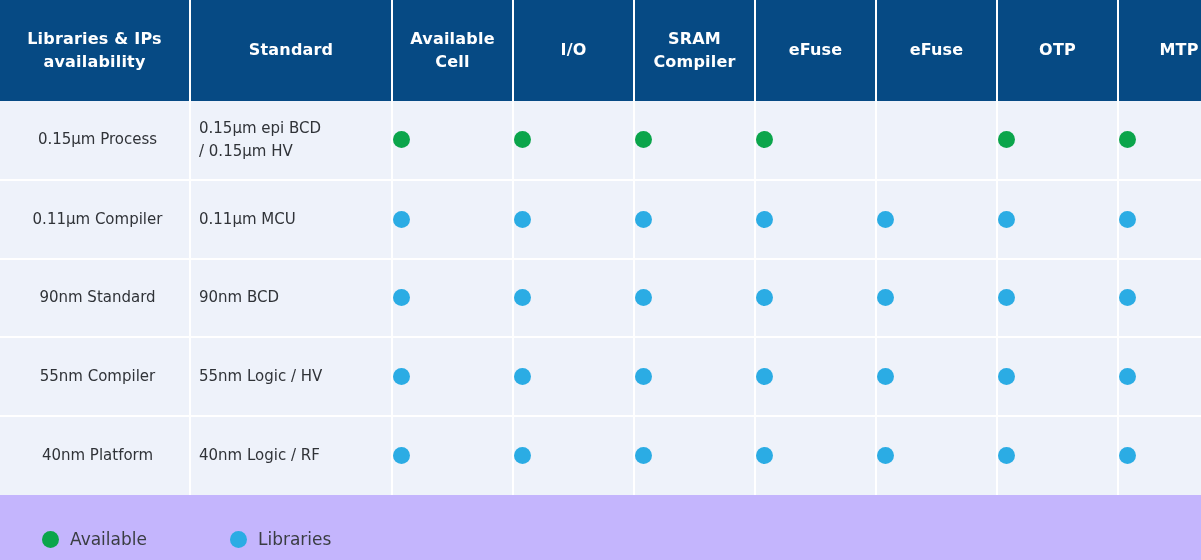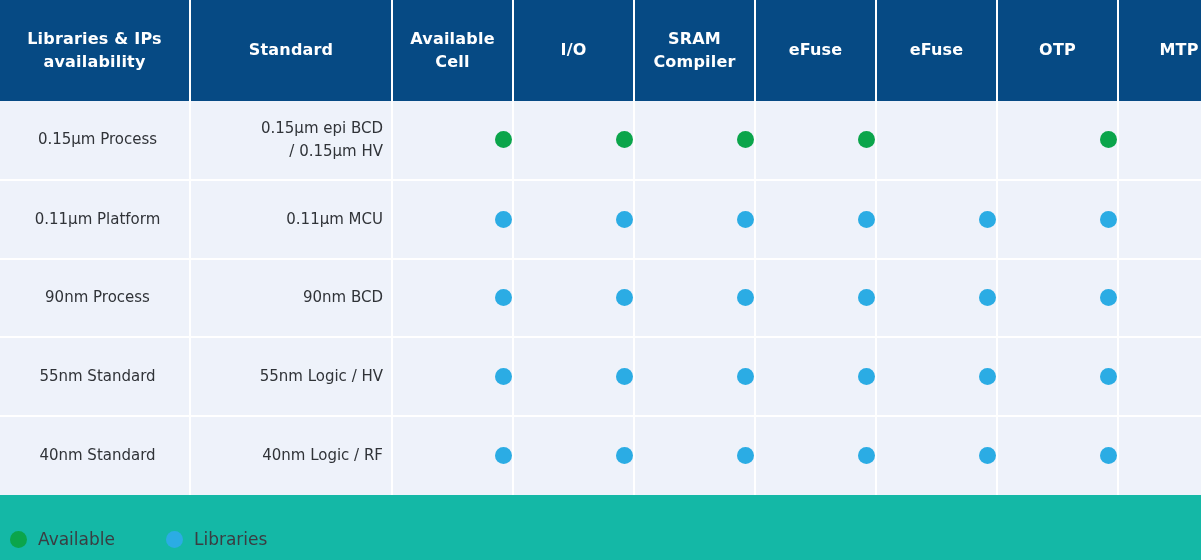--- a/index.html
+++ b/index.html
@@ -13,21 +13,21 @@
     height: 560px;
     overflow: hidden;
     font-family: "DejaVu Sans", "Liberation Sans", sans-serif;
     -webkit-font-smoothing: antialiased;
   }
 
   #page {
     position: relative;
     width: 1201px;
     height: 560px;
-    background: #14b8a6;
+    background: #c4b5fd;
   }
 
   
   table.matrix {
     width: 1201px;
     border-collapse: collapse;
     table-layout: fixed;
   }
 
   table.matrix col.c-cat      { width: 190px; }
@@ -54,21 +54,21 @@
   thead th.th-cat {
     font-size: 16px;
   }
 
   
   tbody td {
     background: #EEF2FA;
     color: #33363b;
     font-size: 15px;
     line-height: 1.55;
-    text-align: right;
+    text-align: left;
     vertical-align: middle;
     height: 78.8px;
     padding: 0 8px;
     box-sizing: border-box;
     border-right: 2px solid #ffffff;
     border-bottom: 2px solid #ffffff;
   }
   tbody td:last-child { border-right: 0; }
   tbody tr:last-child td { border-bottom: 0; }
 
@@ -102,20 +102,21 @@
     display: flex;
     align-items: center;
     padding: 24px 0 0 10px;
     box-sizing: border-box;
     height: 65px;
   }
   .legend-item {
     display: flex;
     align-items: flex-start;
     margin-right: 51px;
+    margin-left: 32px;
   }
   .legend-dot {
     width: 17px;
     height: 17px;
     border-radius: 50%;
     margin-right: 11px;
     flex: 0 0 auto;
   }
   .legend-dot.available  { background: #0BA54B; }
   .legend-dot.developing { background: #2BACE4; }
@@ -167,60 +168,60 @@
           </td>
           <td class="dot-cell"><span class="dot available" style="background: rgb(11, 165, 75);"></span></td>
           <td class="dot-cell"><span class="dot available" style="background: rgb(11, 165, 75);"></span></td>
           <td class="dot-cell"><span class="dot available" style="background: rgb(11, 165, 75);"></span></td>
           <td class="dot-cell"><span class="dot available" style="background: rgb(11, 165, 75);"></span></td>
           <td class="dot-cell"></td>
           <td class="dot-cell"><span class="dot available" style="background: rgb(11, 165, 75);"></span></td>
           <td class="dot-cell"><span class="dot available" style="background: rgb(11, 165, 75);"></span></td>
         </tr>
         <tr>
-          <td class="cat">0.11μm Platform</td>
+          <td class="cat">0.11μm Compiler</td>
           <td class="platform">
             <span class="plat-line">0.11μm MCU</span>
           </td>
           <td class="dot-cell"><span class="dot developing" style="background: rgb(43, 172, 228);"></span></td>
           <td class="dot-cell"><span class="dot developing" style="background: rgb(43, 172, 228);"></span></td>
           <td class="dot-cell"><span class="dot developing" style="background: rgb(43, 172, 228);"></span></td>
           <td class="dot-cell"><span class="dot developing" style="background: rgb(43, 172, 228);"></span></td>
           <td class="dot-cell"><span class="dot developing" style="background: rgb(43, 172, 228);"></span></td>
           <td class="dot-cell"><span class="dot developing" style="background: rgb(43, 172, 228);"></span></td>
           <td class="dot-cell"><span class="dot developing" style="background: rgb(43, 172, 228);"></span></td>
         </tr>
         <tr>
-          <td class="cat">90nm Process</td>
+          <td class="cat">90nm Standard</td>
           <td class="platform">
             <span class="plat-line">90nm BCD</span>
           </td>
           <td class="dot-cell"><span class="dot developing" style="background: rgb(43, 172, 228);"></span></td>
           <td class="dot-cell"><span class="dot developing" style="background: rgb(43, 172, 228);"></span></td>
           <td class="dot-cell"><span class="dot developing" style="background: rgb(43, 172, 228);"></span></td>
           <td class="dot-cell"><span class="dot developing" style="background: rgb(43, 172, 228);"></span></td>
           <td class="dot-cell"><span class="dot developing" style="background: rgb(43, 172, 228);"></span></td>
           <td class="dot-cell"><span class="dot developing" style="background: rgb(43, 172, 228);"></span></td>
           <td class="dot-cell"><span class="dot developing" style="background: rgb(43, 172, 228);"></span></td>
         </tr>
         <tr>
-          <td class="cat">55nm Standard</td>
+          <td class="cat">55nm Compiler</td>
           <td class="platform">
             <span class="plat-line">55nm Logic / HV</span>
           </td>
           <td class="dot-cell"><span class="dot developing" style="background: rgb(43, 172, 228);"></span></td>
           <td class="dot-cell"><span class="dot developing" style="background: rgb(43, 172, 228);"></span></td>
           <td class="dot-cell"><span class="dot developing" style="background: rgb(43, 172, 228);"></span></td>
           <td class="dot-cell"><span class="dot developing" style="background: rgb(43, 172, 228);"></span></td>
           <td class="dot-cell"><span class="dot developing" style="background: rgb(43, 172, 228);"></span></td>
           <td class="dot-cell"><span class="dot developing" style="background: rgb(43, 172, 228);"></span></td>
           <td class="dot-cell"><span class="dot developing" style="background: rgb(43, 172, 228);"></span></td>
         </tr>
         <tr>
-          <td class="cat">40nm Standard</td>
+          <td class="cat">40nm Platform</td>
           <td class="platform">
             <span class="plat-line">40nm Logic / RF</span>
           </td>
           <td class="dot-cell"><span class="dot developing" style="background: rgb(43, 172, 228);"></span></td>
           <td class="dot-cell"><span class="dot developing" style="background: rgb(43, 172, 228);"></span></td>
           <td class="dot-cell"><span class="dot developing" style="background: rgb(43, 172, 228);"></span></td>
           <td class="dot-cell"><span class="dot developing" style="background: rgb(43, 172, 228);"></span></td>
           <td class="dot-cell"><span class="dot developing" style="background: rgb(43, 172, 228);"></span></td>
           <td class="dot-cell"><span class="dot developing" style="background: rgb(43, 172, 228);"></span></td>
           <td class="dot-cell"><span class="dot developing" style="background: rgb(43, 172, 228);"></span></td>

